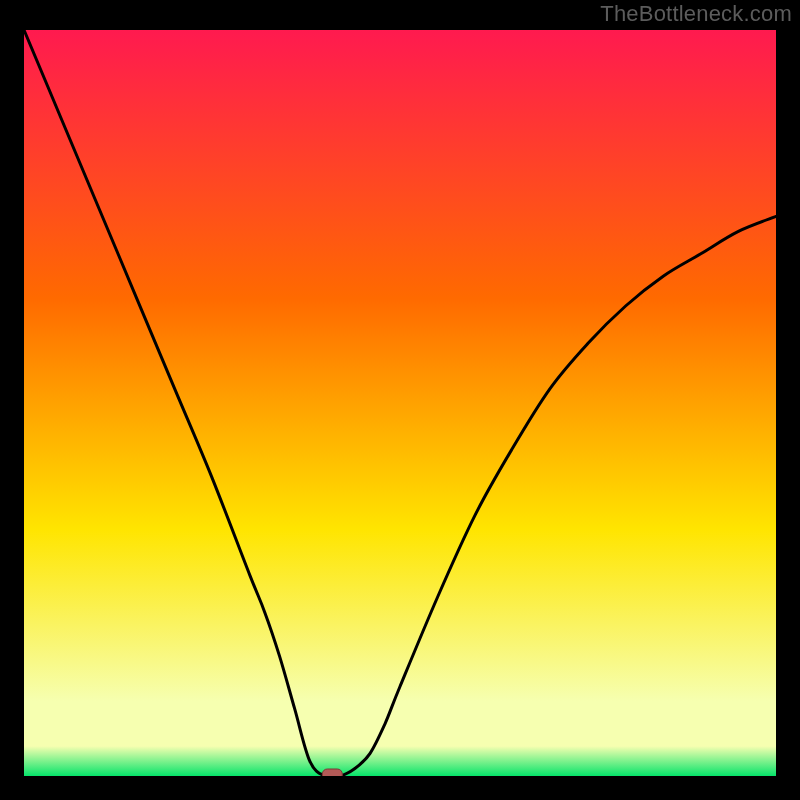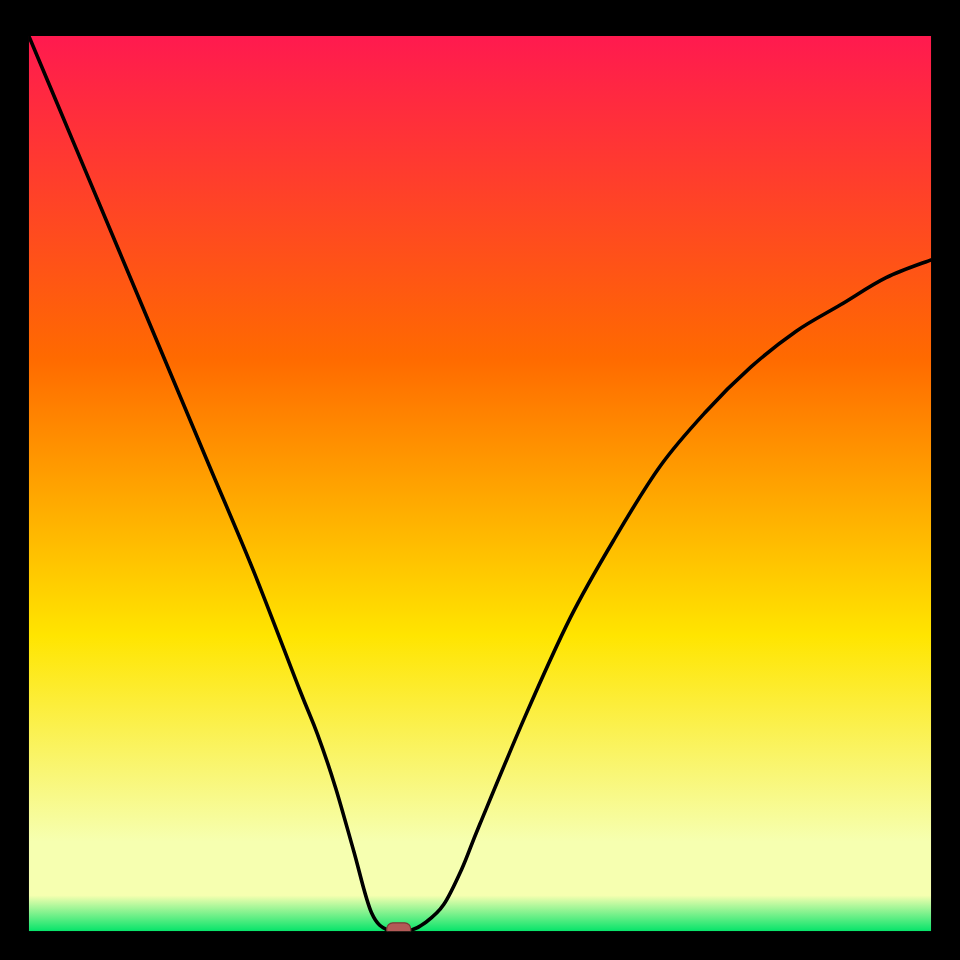--- a/index.html
+++ b/index.html
@@ -35,20 +35,21 @@
     height: 746px;
   }
   svg {
     display: block;
   }
 </style>
 </head>
 <body>
 
 <div class="frame">
+  <div class="attribution">TheBottleneck.com</div>
 
   <div class="plot">
     <svg id="chart-svg" width="752" height="746" viewBox="0 0 752 746" preserveAspectRatio="none">
       <defs>
         <linearGradient id="bg-grad" x1="0" y1="0" x2="0" y2="1">
           <stop id="g0" offset="0%" stop-color="#ff1a4f"></stop>
           <stop id="g1" offset="36%" stop-color="#ff6a00"></stop>
           <stop id="g2" offset="67%" stop-color="#ffe500"></stop>
           <stop id="g3" offset="90%" stop-color="#f6ffb0"></stop>
           <stop id="g4" offset="96%" stop-color="#f6ffb0"></stop>

